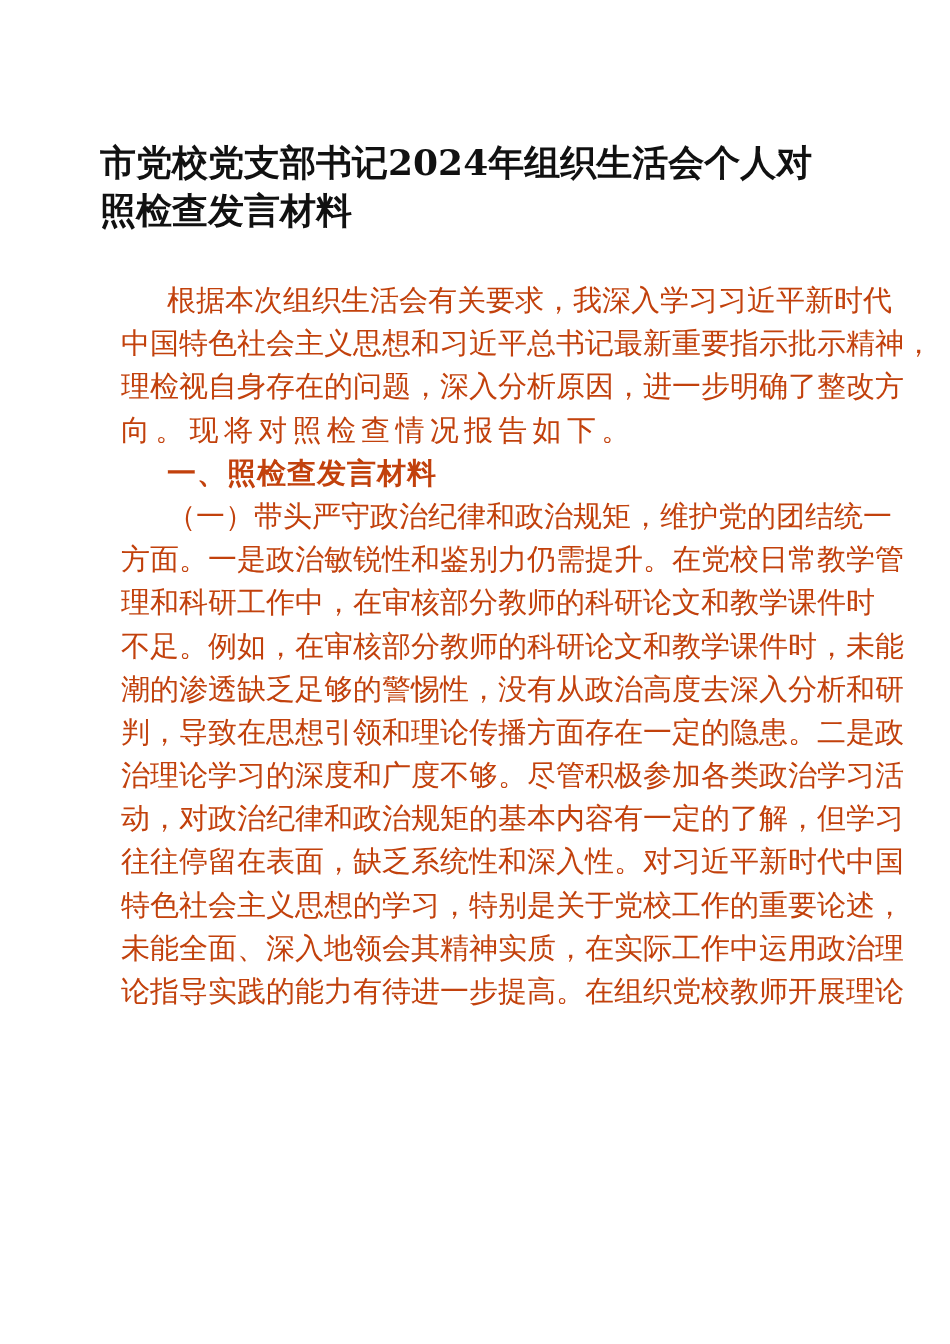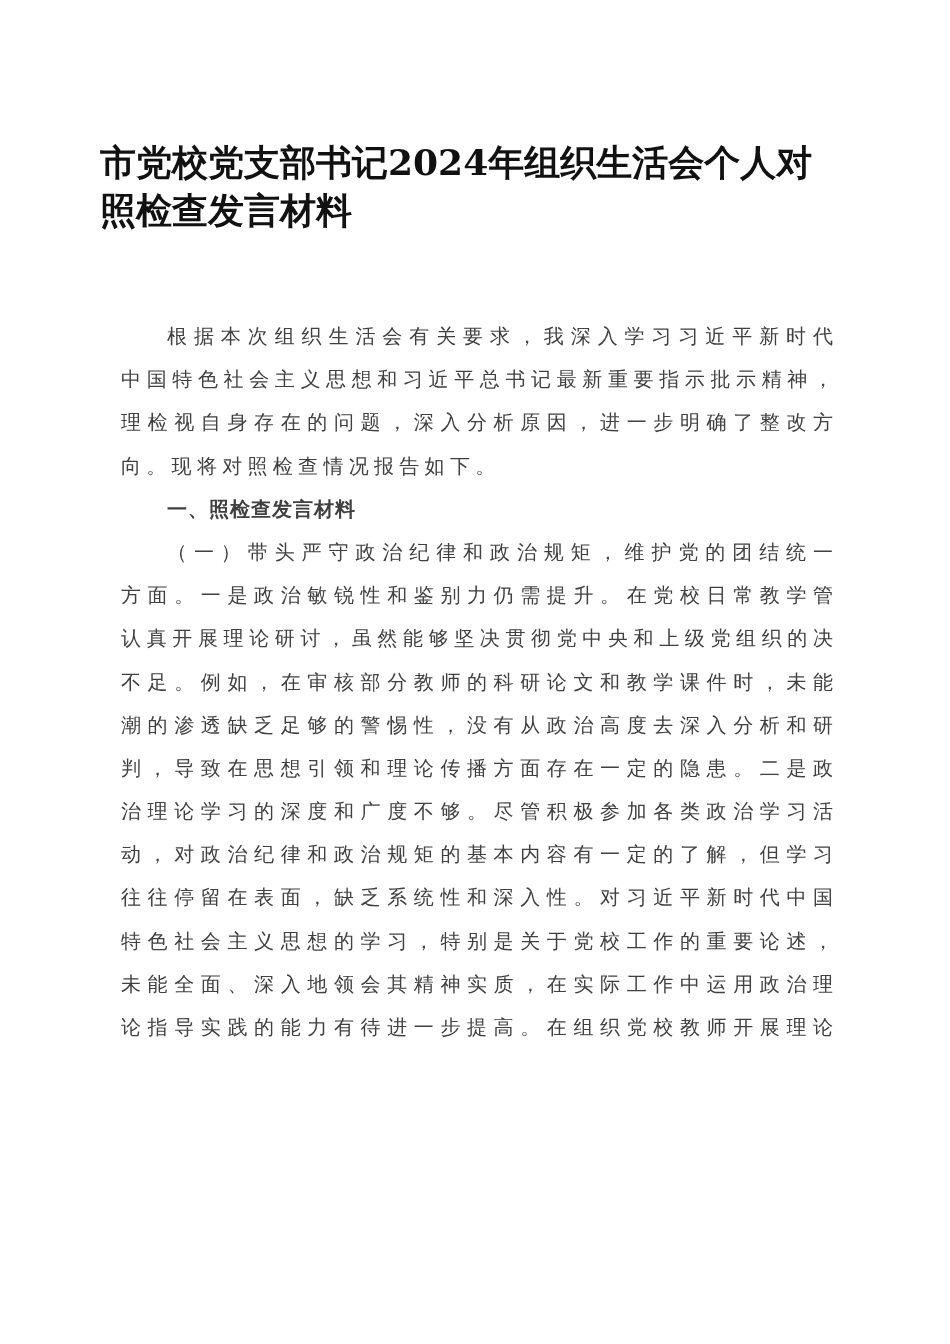--- a/index.html
+++ b/index.html
@@ -8,21 +8,21 @@
   .title {
     position: absolute; left: 100px; top: 138px; width: 750px;
     font-family: "DejaVu Serif", "Liberation Serif", serif;
     font-weight: bold; font-size: 36px; line-height: 48px;
     color: #111; text-align: left; letter-spacing: 0px;
   }
   .title .t-line { display: block; white-space: nowrap; }
   .body {
     position: absolute; left: 121px; top: 279px; width: 712px;
     font-family: "DejaVu Serif", "Liberation Serif", serif;
-    font-size: 20px; line-height: 43.2px; color: #404040; margin-top: 36px;
+    font-size: 29px; line-height: 43.2px; color: #c2410c;
   }
   .line { display: block; white-space: nowrap; height: 43.2px; letter-spacing: 5.3px; }
   .line.justify { text-align: justify; text-align-last: justify; letter-spacing: 0; }
   .indent { padding-left: 46px; }
   .heading {
     font-family: "DejaVu Sans", "Liberation Sans", sans-serif;
     font-weight: bold; letter-spacing: 1px;
   }
 </style>
 </head>
@@ -35,21 +35,21 @@
   </div>
 
   <div class="body" id="doc-body">
       <span class="line justify indent">根据本次组织生活会有关要求，我深入学习习近平新时代</span>
       <span class="line justify">中国特色社会主义思想和习近平总书记最新重要指示批示精神，</span>
       <span class="line justify">理检视自身存在的问题，深入分析原因，进一步明确了整改方</span>
       <span class="line">向。现将对照检查情况报告如下。</span>
       <span class="line indent heading">一、照检查发言材料</span>
       <span class="line justify indent">（一）带头严守政治纪律和政治规矩，维护党的团结统一</span>
       <span class="line justify">方面。一是政治敏锐性和鉴别力仍需提升。在党校日常教学管</span>
-      <span class="line justify">认真开展理论研讨，虽然能够坚决贯彻党中央和上级党组织的决</span>
+      <span class="line justify">理和科研工作中，在审核部分教师的科研论文和教学课件时</span>
       <span class="line justify">不足。例如，在审核部分教师的科研论文和教学课件时，未能</span>
       <span class="line justify">潮的渗透缺乏足够的警惕性，没有从政治高度去深入分析和研</span>
       <span class="line justify">判，导致在思想引领和理论传播方面存在一定的隐患。二是政</span>
       <span class="line justify">治理论学习的深度和广度不够。尽管积极参加各类政治学习活</span>
       <span class="line justify">动，对政治纪律和政治规矩的基本内容有一定的了解，但学习</span>
       <span class="line justify">往往停留在表面，缺乏系统性和深入性。对习近平新时代中国</span>
       <span class="line justify">特色社会主义思想的学习，特别是关于党校工作的重要论述，</span>
       <span class="line justify">未能全面、深入地领会其精神实质，在实际工作中运用政治理</span>
       <span class="line justify">论指导实践的能力有待进一步提高。在组织党校教师开展理论</span>
     </div>

